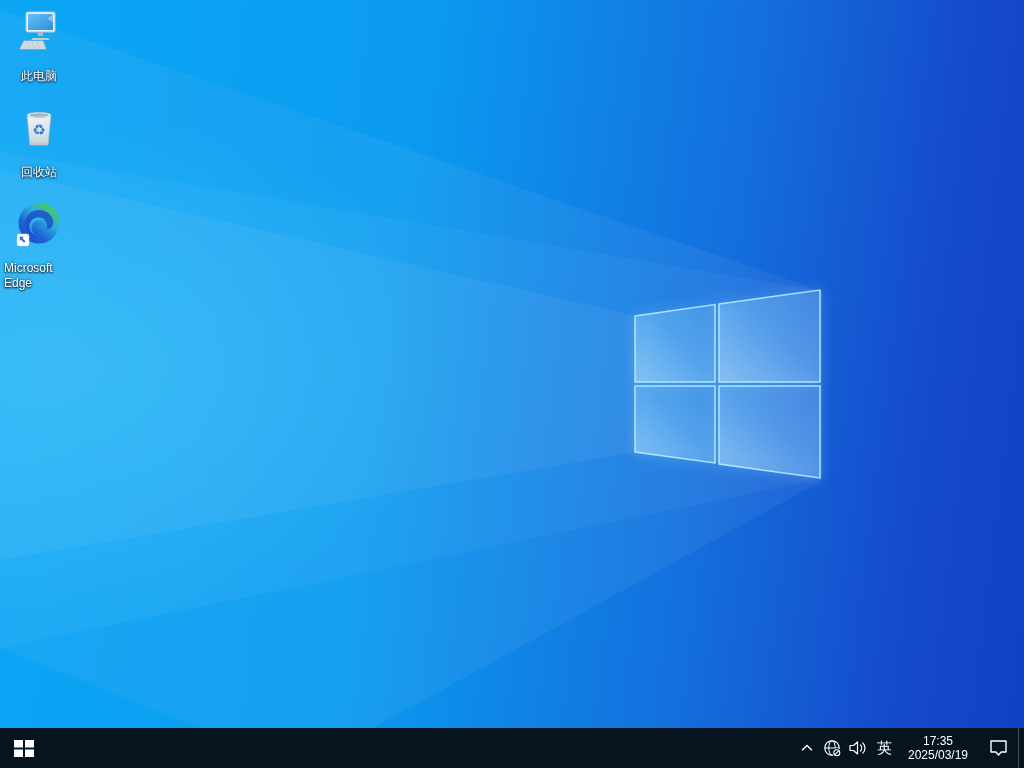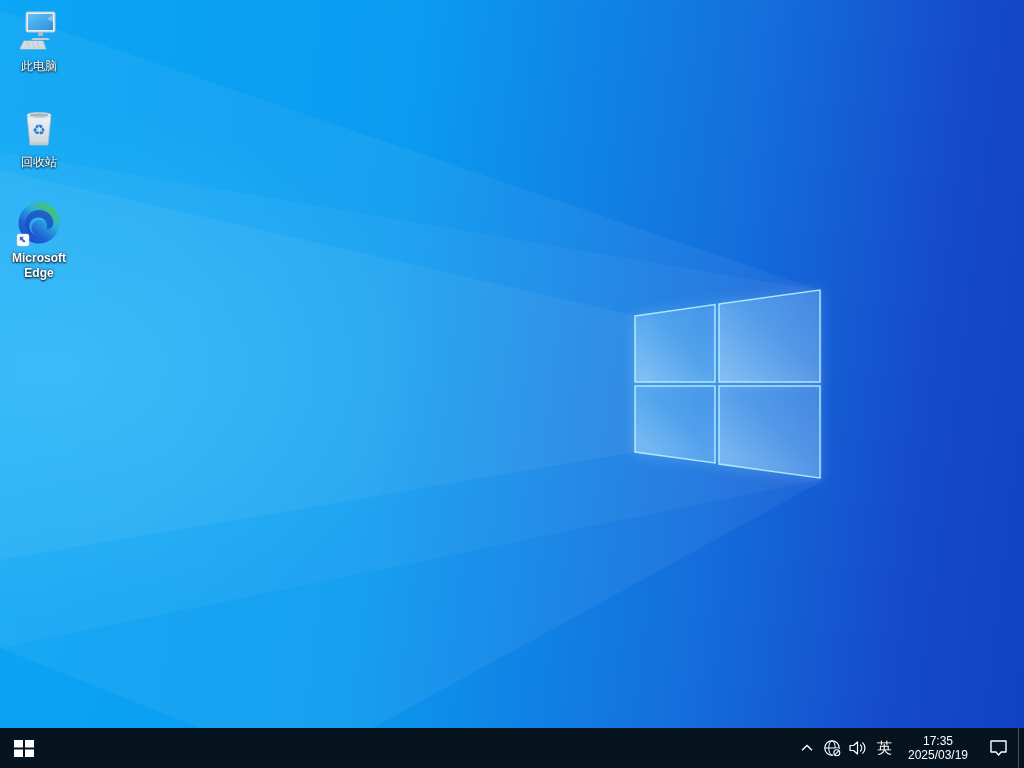--- a/index.html
+++ b/index.html
@@ -18,27 +18,27 @@
   .wallpaper-svg{position:absolute;inset:0;}
   .win-logo-group{filter:drop-shadow(0 0 7px rgba(150,225,255,.65));}
   
   .desktop-icon{
     position:absolute;left:2px;width:74px;
     display:flex;flex-direction:column;align-items:center;
     cursor:default;
   }
   .desktop-icon .glyph{width:48px;height:48px;display:block;}
   .desktop-icon .label{
-    margin-top:3px;color:#fff;font-size:12px;line-height:15px;text-align:center;
+    margin-top:13px;color:#fff;font-size:12px;line-height:15px;
     text-shadow:0 1px 2px rgba(0,0,0,.9),0 0 3px rgba(0,0,0,.65);
     max-width:70px;
   }
   #icon-this-pc{top:8px;}
   #icon-recycle-bin{top:104px;}
-  #icon-edge{top:200px;font-weight:bold;}
+  #icon-edge{top:200px;}
   
   .taskbar{
     position:absolute;left:0;right:0;bottom:0;height:40px;
     background:#05141f;display:flex;align-items:center;
   }
   .start-button{
     width:48px;height:40px;display:flex;align-items:center;justify-content:center;
     cursor:pointer;
   }
   .taskbar-spacer{flex:1;}

